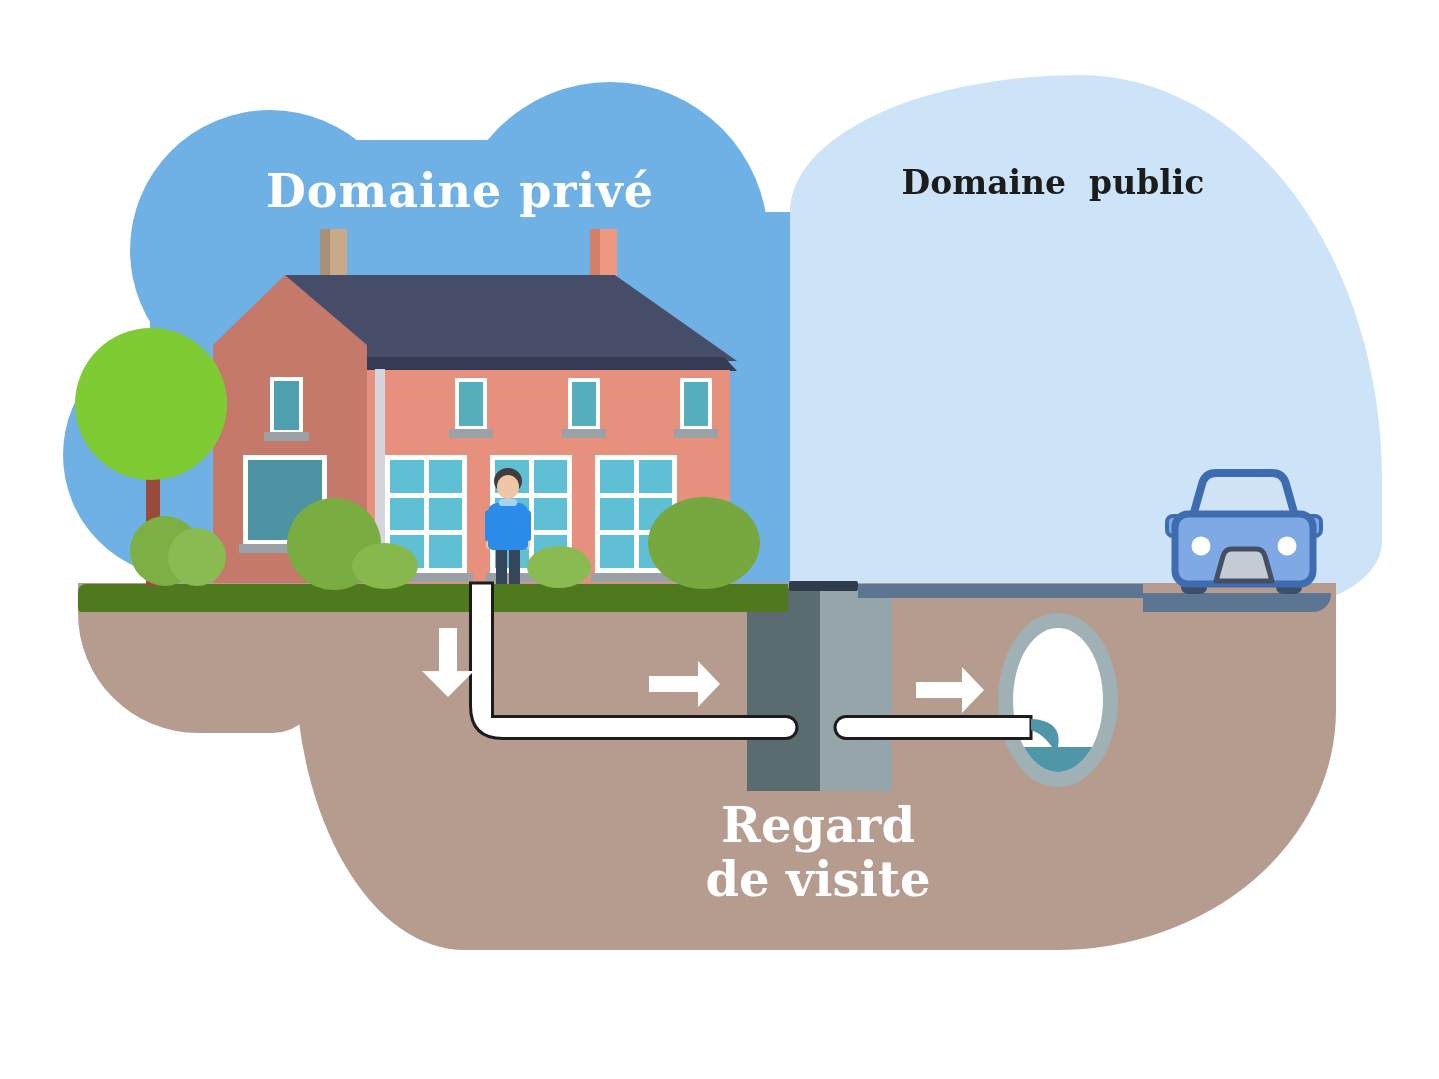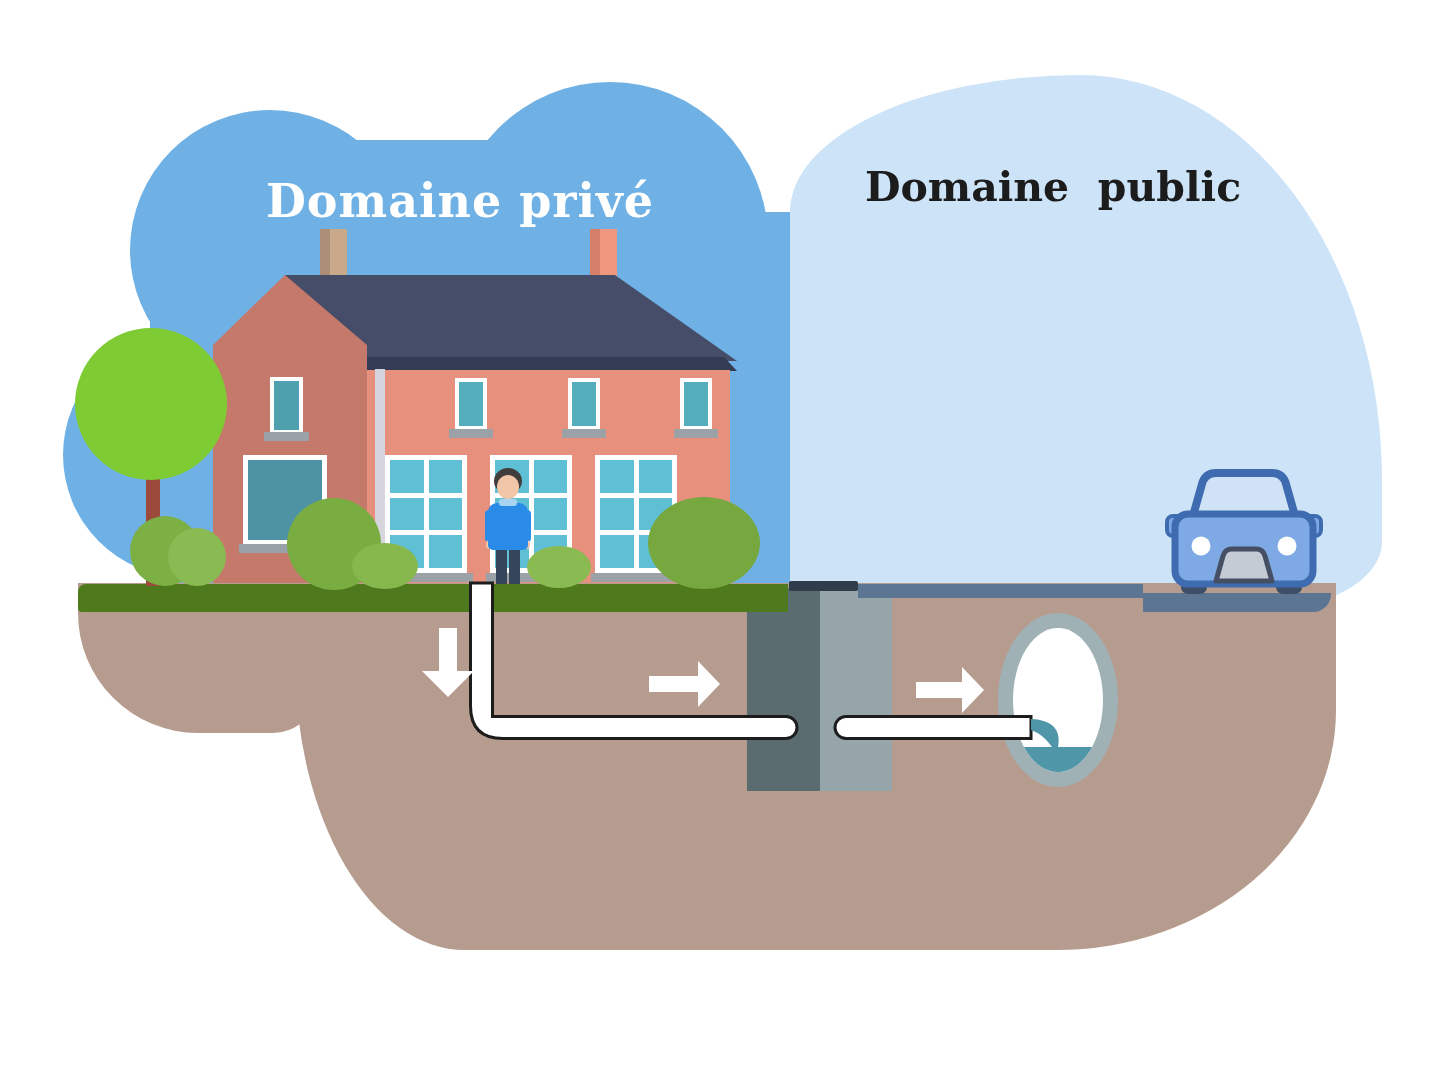--- a/index.html
+++ b/index.html
@@ -63,22 +63,22 @@
   .p-arm-l{left:0;top:44px;width:8px;height:32px;border-radius:4px;background:#2b8be8;}
   .p-arm-r{right:0;top:44px;width:8px;height:32px;border-radius:4px;background:#2b8be8;}
   .p-hand-l{left:1px;top:74px;width:7px;height:9px;border-radius:50%;background:#f0c6a6;}
   .p-hand-r{right:1px;top:74px;width:7px;height:9px;border-radius:50%;background:#f0c6a6;}
   .p-leg-l{left:11px;top:82px;width:11px;height:36px;background:#36465a;}
   .p-leg-r{left:24px;top:82px;width:11px;height:36px;background:#36465a;}
   
   .overlay{left:0;top:0;width:1439px;height:1079px;pointer-events:none;}
   
   .lbl{font-weight:700;text-align:center;}
-  .lbl-priv{left:240px;top:174px;width:440px;font-size:46px;color:#ffffff;letter-spacing:1px;}
-  .lbl-pub{left:848px;top:163px;width:410px;font-size:41px;color:#1c1c1c;word-spacing:0.35em;}
+  .lbl-priv{left:240px;top:164px;width:440px;font-size:46px;color:#ffffff;letter-spacing:1px;}
+  .lbl-pub{left:848px;top:163px;width:410px;font-size:33px;color:#1c1c1c;word-spacing:0.35em;}
   .lbl-regard{left:697px;top:798px;width:242px;font-size:48px;line-height:54px;color:#ffffff;}
   .lbl-egout{left:962px;top:795px;width:200px;font-size:48px;line-height:56px;color:#ffffff;}
 </style>
 </head>
 <body>
 
 <div class="canvas">
 
   <div class="abs sky-priv sp-c1"></div>
   <div class="abs sky-priv sp-c2"></div>
@@ -196,15 +196,17 @@
       <rect x="1175" y="514" width="138" height="70" rx="13" fill="#7fa9e4" stroke="#3f6cb0" stroke-width="7"></rect>
       <circle cx="1201" cy="546" r="9.5" fill="#ffffff"></circle>
       <circle cx="1287" cy="546" r="9.5" fill="#ffffff"></circle>
       <path d="M 1216 581 L 1223 556 Q 1225 549 1232 549 L 1256 549 Q 1263 549 1265 556 L 1272 581 Z" fill="#c5cbd4" stroke="#454f63" stroke-width="5" stroke-linejoin="round"></path>
     </g>
   </svg>
 
   <div class="abs lbl lbl-priv">Domaine privé</div>
   <div class="abs lbl lbl-pub">Domaine public</div>
   <div class="abs lbl lbl-regard">
+    <div>Regard</div>
+    <div>de visite</div>
   </div>
 
 </div>
 
 </body></html>

